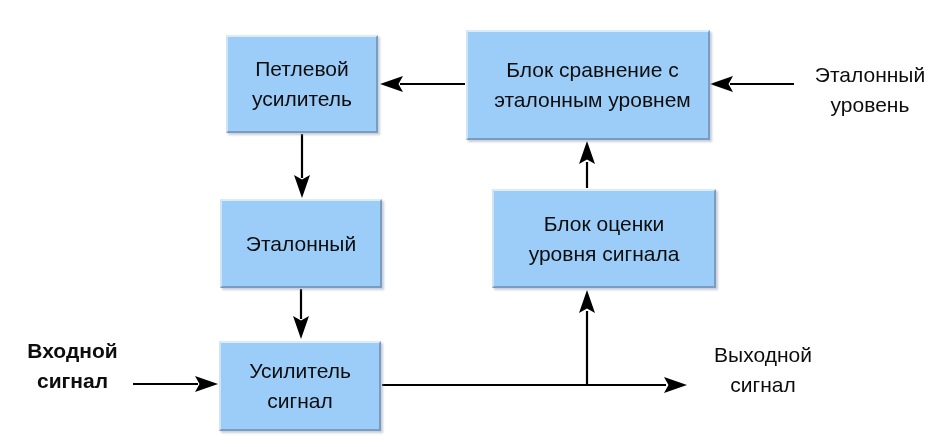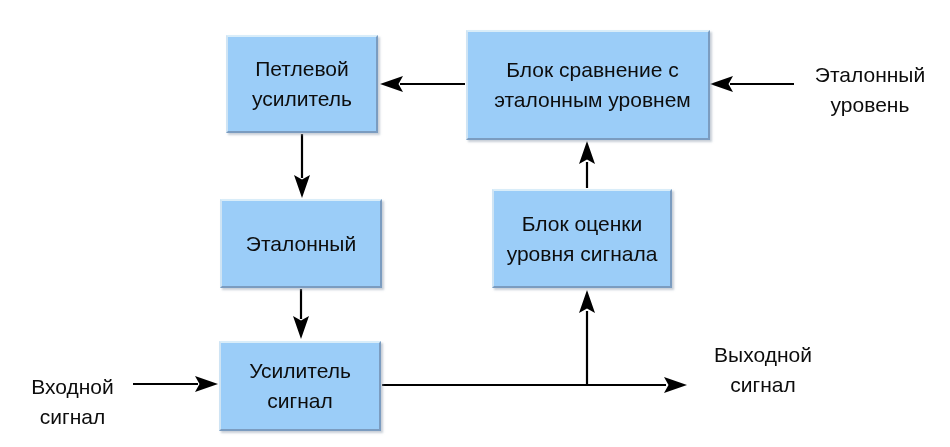--- a/index.html
+++ b/index.html
@@ -48,24 +48,24 @@
   .ext-label {
     position: absolute;
     text-align: center;
     font-size: 21px;
     line-height: 1.42;
     white-space: pre-line;
   }
   .box-loop        { left: 226px; top: 35px;  width: 152px; height: 98px; }
   .box-comparison  { left: 466px; top: 30px;  width: 244px; height: 110px; padding-left: 9px; }
   .box-integrator  { left: 220px; top: 199px; width: 162px; height: 89px; }
-  .box-estimation  { left: 492px; top: 189px; width: 180px; height: 99px; }
+  .box-estimation  { left: 492px; top: 189px; width: 224px; height: 99px; }
   .box-amplifier   { left: 219px; top: 341px; width: 162px; height: 90px; }
   .label-reference { left: 795px; top: 60px;  width: 150px; }
-  .label-input     { left: 10px;  top: 372px; width: 125px; }
+  .label-input     { left: 10px;  top: 336px; width: 125px; font-weight: bold; }
   .label-output    { left: 693px; top: 340px; width: 140px; }
 </style>
 </head>
 <body>
 
 <div class="canvas">
 
   <svg class="arrow-layer" viewBox="0 0 950 447" xmlns="http://www.w3.org/2000/svg">
 
     <g>

